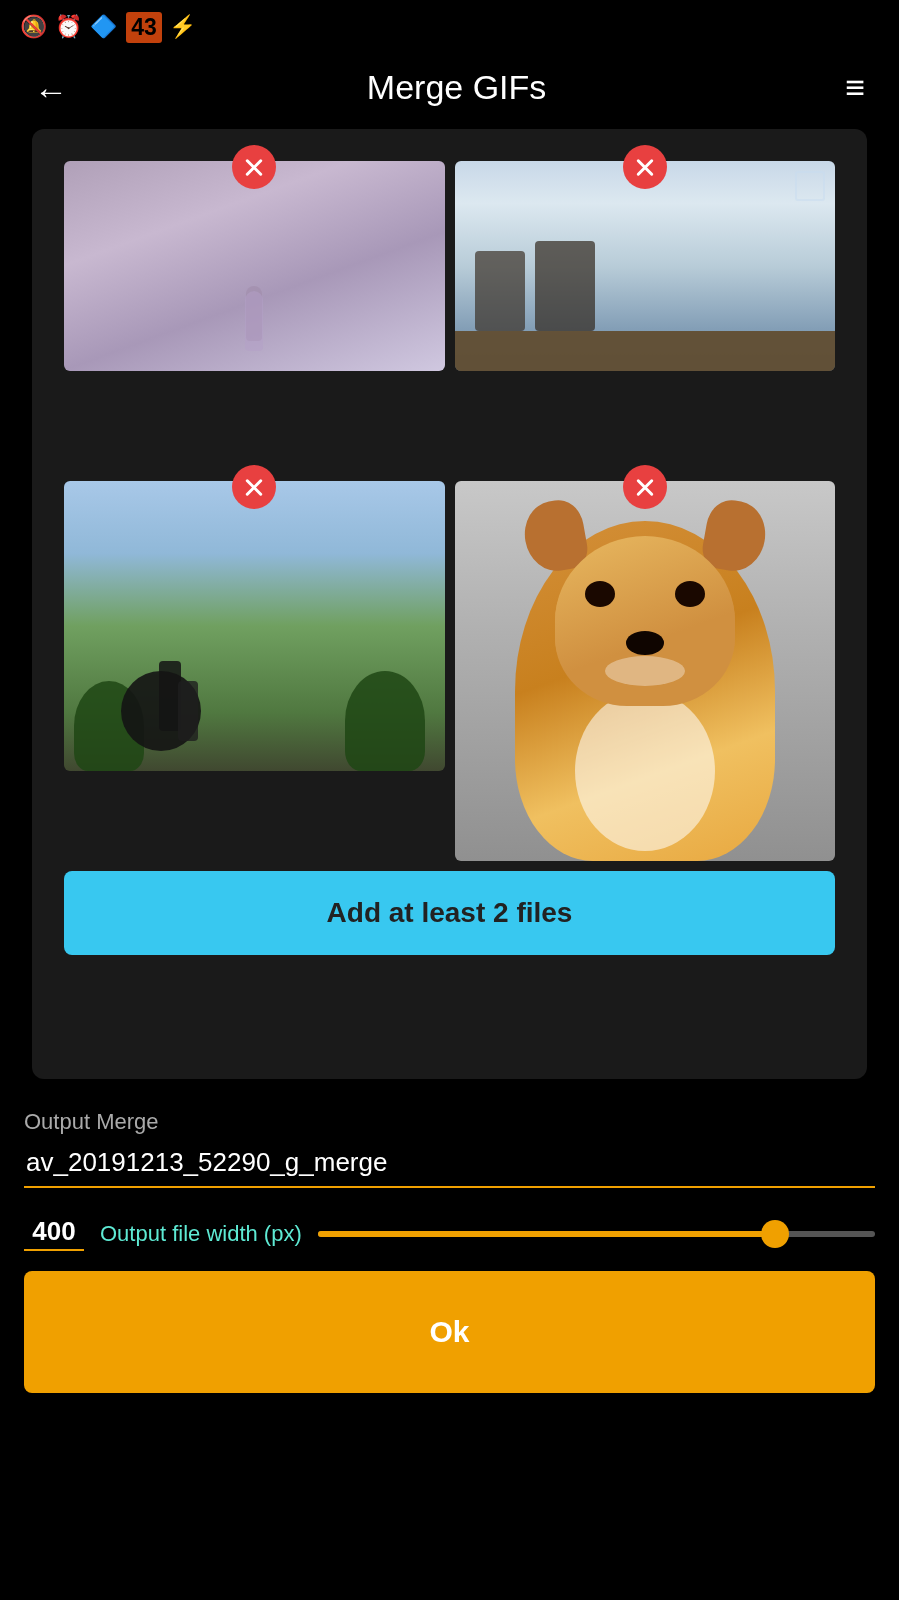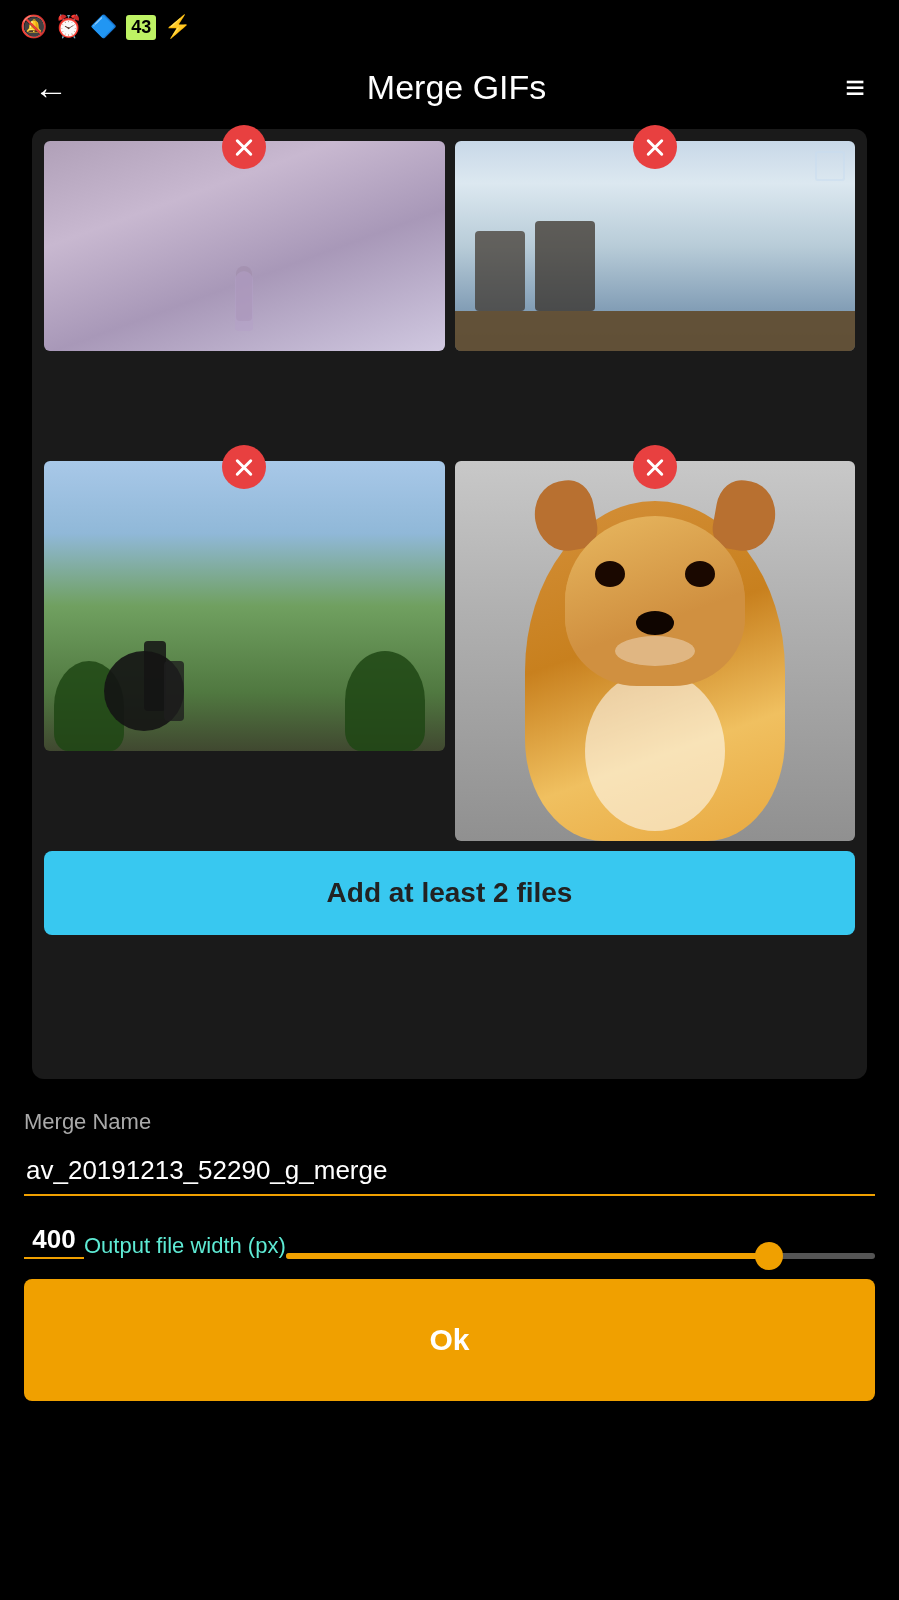--- a/index.html
+++ b/index.html
@@ -19,25 +19,25 @@
       justify-content: space-between;
       align-items: center;
       padding: 8px 20px;
       font-size: 22px;
       color: #fff;
       height: 54px;
     }
     .status-left { display: flex; align-items: center; gap: 6px; font-weight: bold; }
     .status-right { display: flex; align-items: center; gap: 8px; }
     .battery-box {
-      background: #bef264;
+      background: #c2410c;
       color: #000;
       padding: 2px 5px;
       border-radius: 3px;
-      font-size: 18px;
+      font-size: 23px;
       font-weight: bold;
     }
 
     
     .header {
       display: flex;
       justify-content: space-between;
       align-items: center;
       padding: 10px 30px 18px;
       background: #000;
@@ -54,21 +54,21 @@
       font-size: 34px;
       cursor: pointer;
       padding: 4px;
     }
 
     
     .main-card {
       background: #1a1a1a;
       border-radius: 12px;
       margin: 0 32px;
-      padding: 12px;
+      padding: 32px;
       min-height: 950px;
     }
 
     
     .gif-grid {
       display: grid;
       grid-template-columns: 1fr 1fr;
       gap: 10px;
       margin-bottom: 20px;
     }
@@ -238,26 +238,26 @@
     .output-name-input {
       width: 100%;
       background: transparent;
       border: none;
       border-bottom: 2px solid #f0a000;
       color: #fff;
       font-size: 26px;
       padding: 6px 2px 8px;
       outline: none;
       margin-bottom: 28px;
-      margin-top: 8px;
     }
 
     .slider-row {
       display: flex;
-      align-items: flex-end;
+      align-items: center;
+      gap: 16px;
       margin-bottom: 20px;
     }
 
     .slider-value {
       font-size: 26px;
       font-weight: bold;
       color: #fff;
       border-bottom: 2px solid #f0a000;
       min-width: 60px;
       text-align: center;
@@ -402,21 +402,21 @@
     </div>
   </div>
 
   <button class="add-files-btn">Add at least 2 files</button>
 
 </div>
 
 <div class="bottom-section">
 
   
-  <div class="output-name-label">Merge Name</div>
+  <div class="output-name-label">Output Merge</div>
   <input class="output-name-input" type="text" value="av_20191213_52290_g_merge" style="">
 
   
   <div class="slider-row">
     <div class="slider-value">400</div>
     <div class="slider-label">Output file width (px)</div>
     <div class="slider-track">
       <div class="slider-fill" style="width: 82%;"></div>
       <div class="slider-thumb" style="left: 82%;"></div>
     </div>

